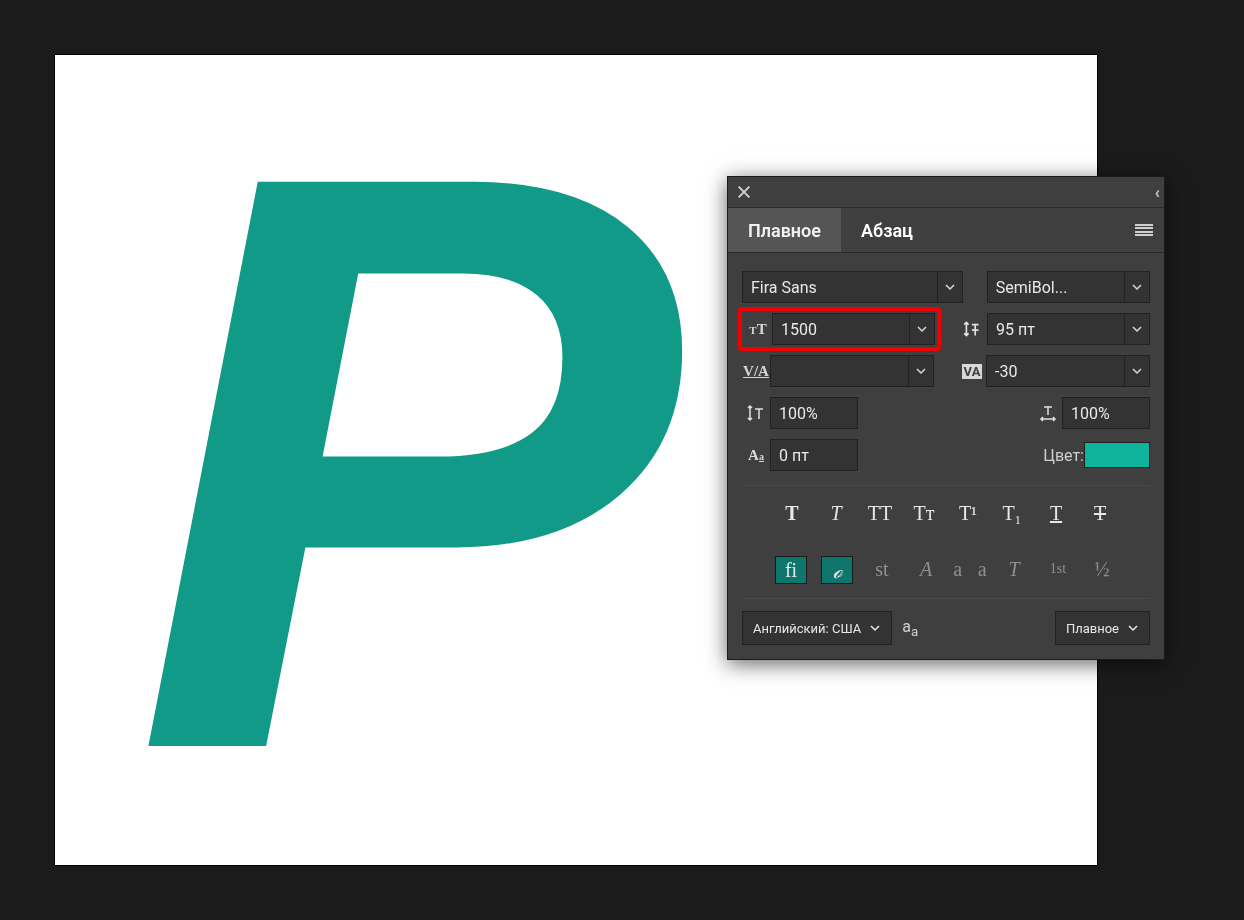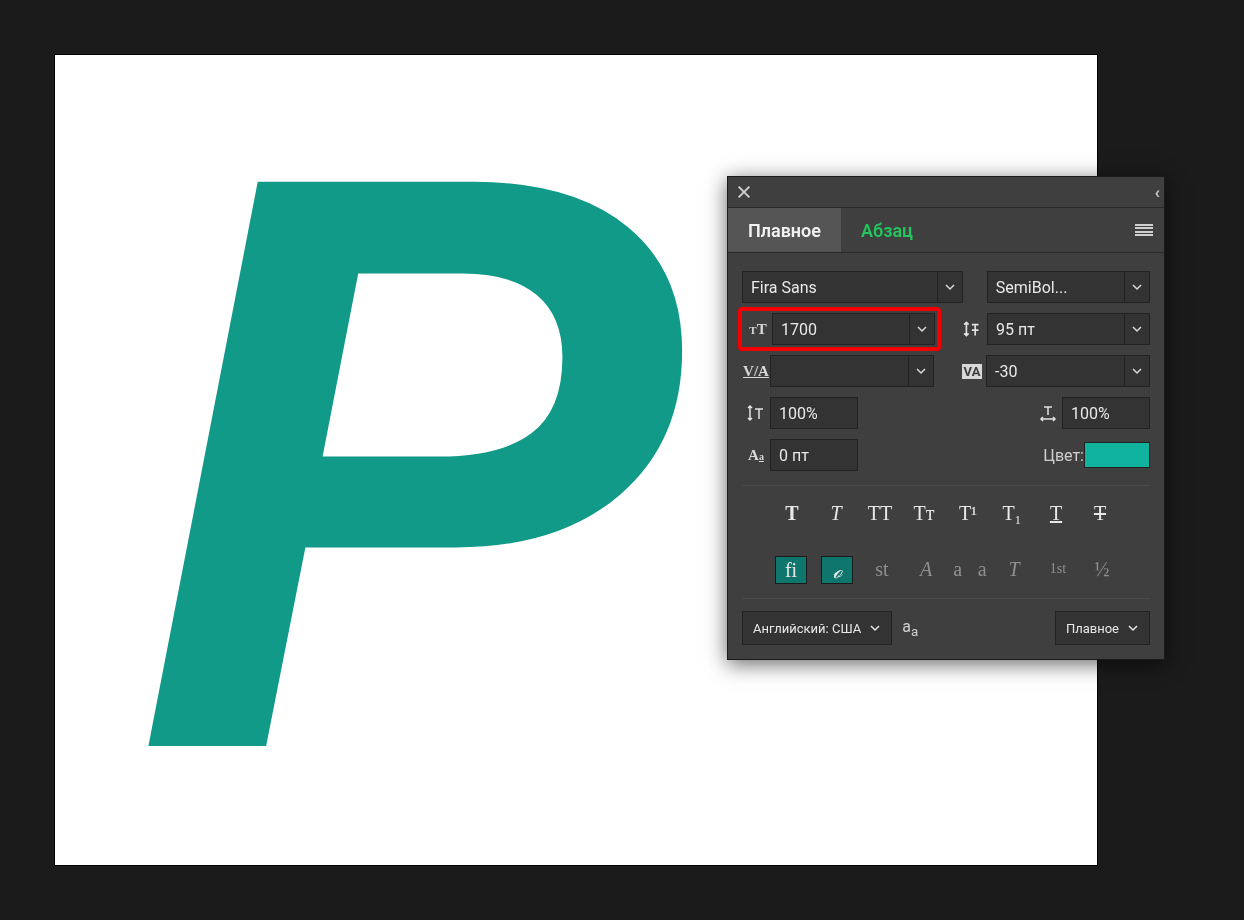--- a/index.html
+++ b/index.html
@@ -3,21 +3,21 @@
 <meta charset="utf-8">
 <style>
 html,body{margin:0;padding:0;width:1244px;height:920px;background:#1b1b1b;font-family:-apple-system,BlinkMacSystemFont,"Segoe UI",Roboto,Arial,sans-serif;overflow:hidden}
 .canvas{position:absolute;left:54px;top:54px;width:1044px;height:812px;background:#fff;box-shadow:inset 0 0 0 1px #000}
 .big-letter{position:absolute;left:80px;top:60px;font-family:"Segoe UI",Arial,sans-serif;font-weight:600;font-style:italic;font-size:820px;line-height:.85;color:#119a87;letter-spacing:-20px;pointer-events:none;user-select:none}
 .panel{position:absolute;left:727px;top:176px;width:436px;background:#3f3f3f;border:1px solid #1b1b1b;box-shadow:0 4px 20px rgba(0,0,0,.6);color:#d8d8d8}
 .titlebar{height:30px;display:flex;align-items:center;padding:0 8px;border-bottom:1px solid #2a2a2a}
 .close-x{width:16px;height:16px;display:flex;align-items:center;justify-content:center;color:#cfcfcf;cursor:pointer}
 .collapse{margin-left:auto;color:#bfbfbf;font-size:16px;letter-spacing:-4px;cursor:pointer}
 .tabs{height:44px;display:flex;align-items:stretch;border-bottom:1px solid #2a2a2a;background:#3f3f3f}
-.tab{padding:0 20px;display:flex;align-items:center;font-size:18px;font-weight:600;color:#22c55e;cursor:pointer}
+.tab{padding:0 20px;display:flex;align-items:center;font-size:18px;font-weight:600;color:#ffffff;cursor:pointer}
 .tab.active{background:#555;color:#f2f2f2}
 .menu{margin-left:auto;width:40px;display:flex;align-items:center;justify-content:center;cursor:pointer}
 .menu-icon{width:18px;height:12px;display:flex;flex-direction:column;justify-content:space-between}
 .menu-icon span{height:2px;background:#cfcfcf}
 .body{padding:18px 14px 14px}
 .row{display:flex;gap:24px;margin-bottom:10px}
 .field{display:flex;align-items:center;flex:1}
 .ico{width:28px;display:flex;justify-content:center;color:#e2e2e2;flex-shrink:0}
 .input{flex:1;height:30px;background:#333;border:1px solid #222;color:#e8e8e8;font-size:16px;padding:0 8px;display:flex;align-items:center}
 .dd{width:24px;height:30px;background:#333;border:1px solid #222;border-left:none;display:flex;align-items:center;justify-content:center;cursor:pointer}
@@ -86,21 +86,21 @@
           </div>
       </div>
     </div>
 
     <div class="row">
       <div class="highlight" style="flex:1;display:flex">
         <div class="field">
           <div class="ico">
               <span class="tt-icon"><span class="small-t">T</span>T</span>
             </div>
-          <div class="input">1700</div>
+          <div class="input">1500</div>
           <div class="dd">
               <svg viewBox="0 0 12 12">
                 <path d="M2 4 L6 8 L10 4"></path>
               </svg>
             </div>
         </div>
       </div>
       <div class="field" style="flex:1">
         <div class="ico">
           <svg viewBox="0 0 20 20" width="22" height="22">

